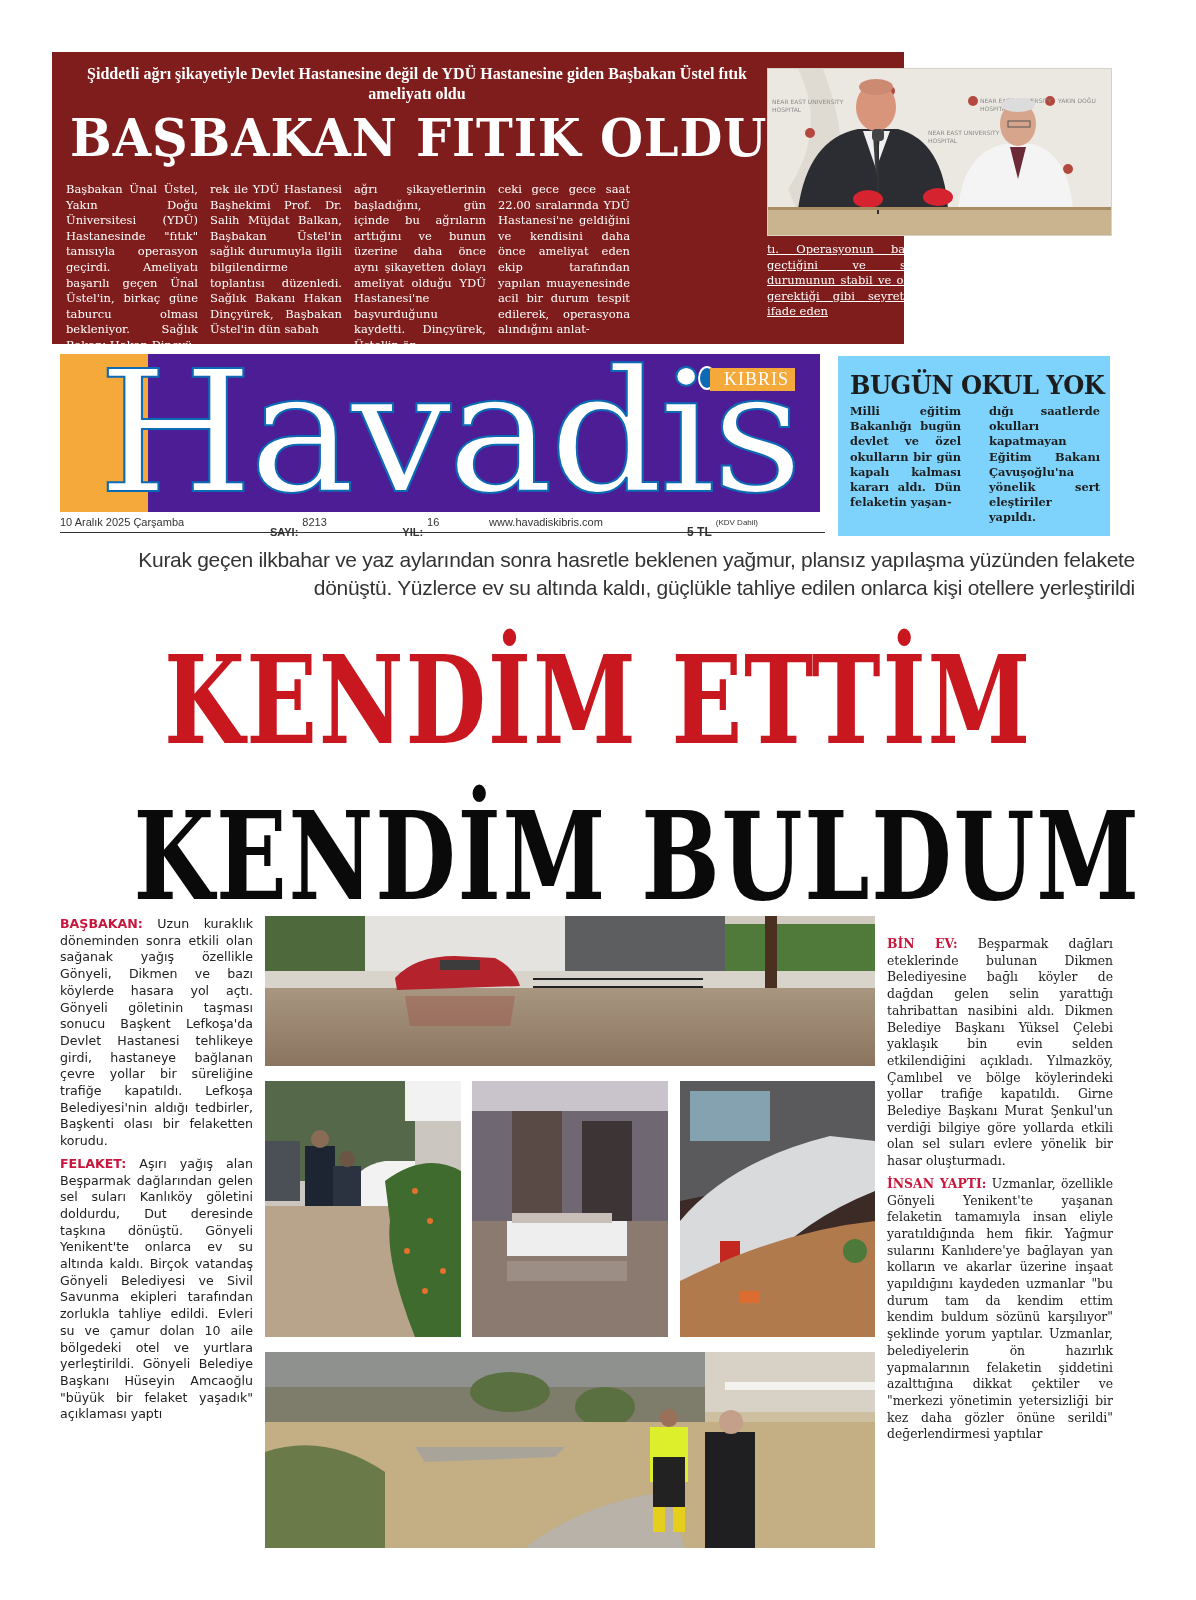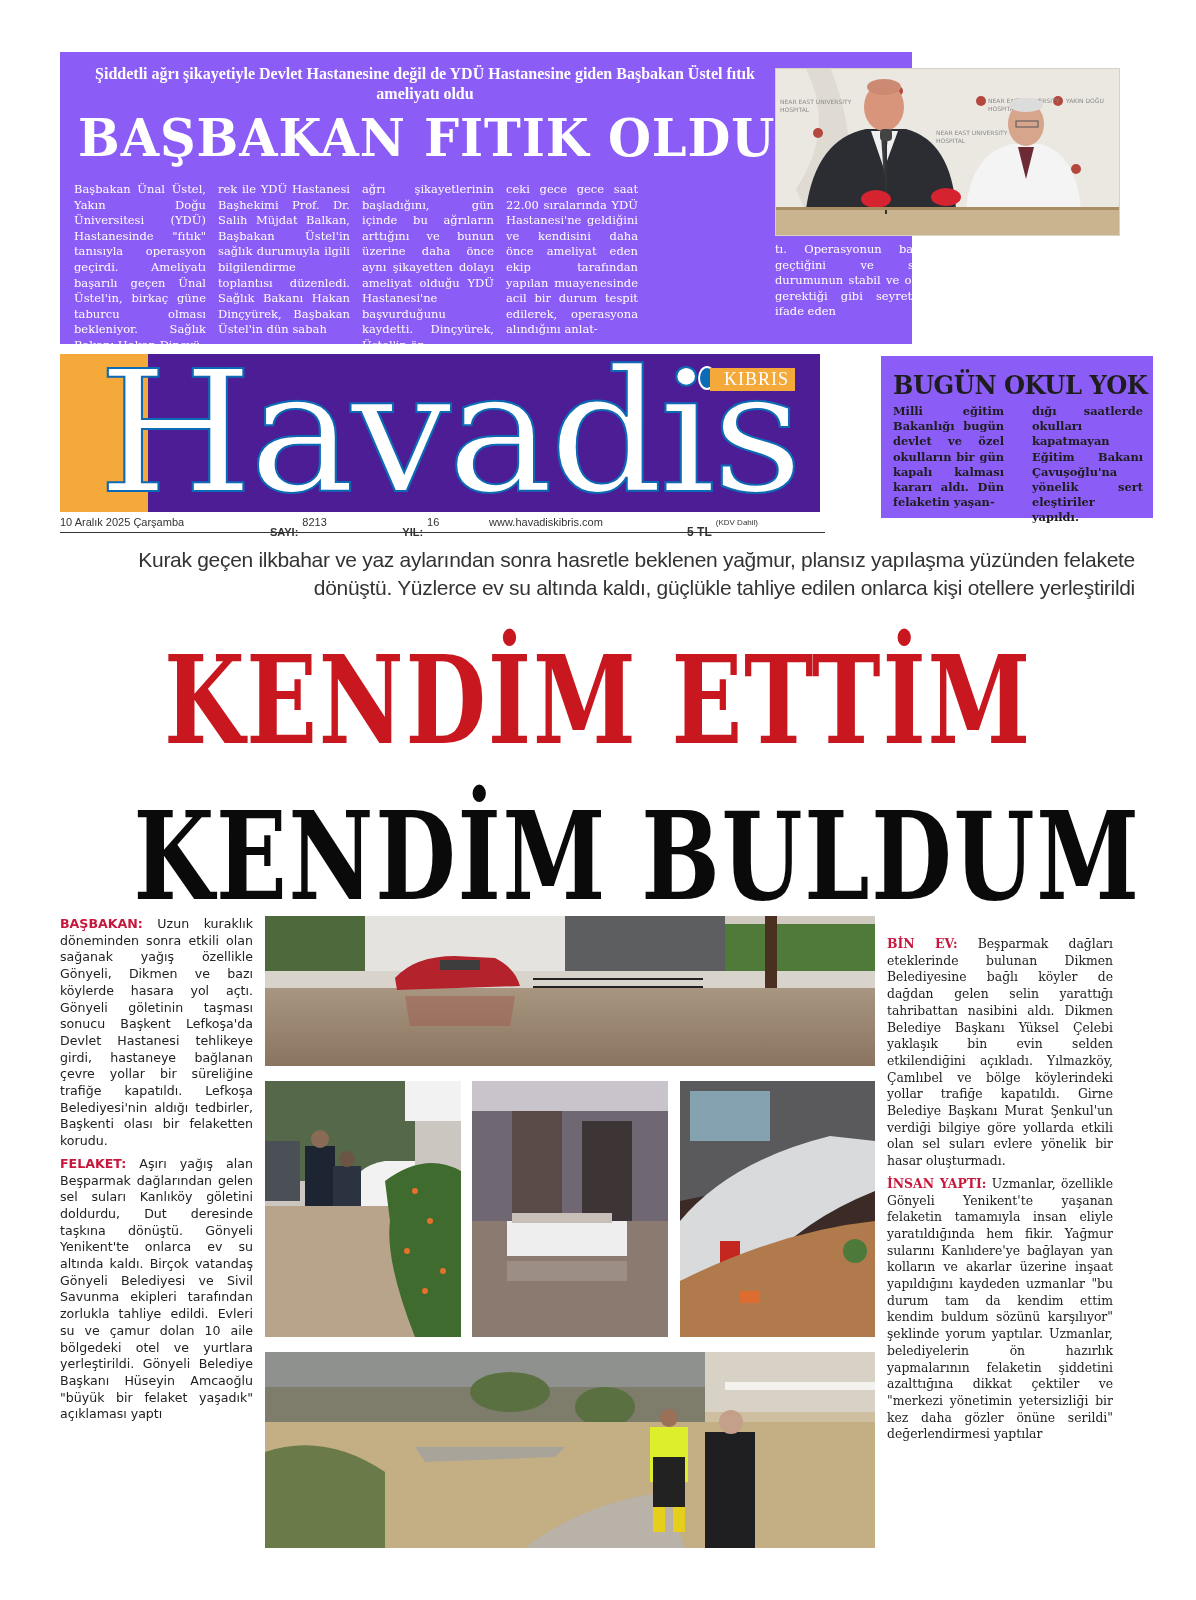--- a/index.html
+++ b/index.html
@@ -1,47 +1,47 @@
 <!DOCTYPE html>
 <html><head>
 <meta charset="utf-8">
 <style>
   * { box-sizing: border-box; margin: 0; padding: 0; }
   html, body { width: 1196px; height: 1600px; background: #ffffff; overflow: hidden; }
   body { position: relative; font-family: "DejaVu Serif", serif; color: #222; }
 
   
-  .top-box { position: absolute; left: 60px; top: 52px; width: 852px; height: 292px; background: #8b5cf6; }
+  .top-box { position: absolute; left: 52px; top: 52px; width: 852px; height: 292px; background: #7f1d1d; }
   .top-kicker { position: absolute; left: 20px; top: 12px; width: 690px; text-align: center; color: #fff;
     font-family: "Liberation Serif", serif; font-size: 16px; line-height: 20px; font-weight: bold; }
   .top-headline { position: absolute; left: 18px; top: 54px; width: 700px; color: #fff;
     font-family: "DejaVu Serif", serif; font-weight: bold; font-size: 52px; letter-spacing: 1px; line-height: 64px;
     transform: scaleX(0.95); transform-origin: left; white-space: nowrap; }
   .top-cols { position: absolute; left: 14px; top: 130px; width: 700px; height: 155px; display: flex; gap: 12px; }
   .top-col { width: 132px; color: #fff; font-size: 11.5px; line-height: 15.6px; text-align: justify; font-family: "DejaVu Serif", serif; }
   .top-photo { position: absolute; left: 715px; top: 16px; width: 345px; height: 168px; background: #e9e6e0; overflow: hidden; border: 1px solid #d8d2c5; }
   .top-cols-right { position: absolute; left: 715px; top: 190px; width: 345px; display: flex; gap: 10px; }
-  .top-cols-right .top-col { width: 168px; }
+  .top-cols-right .top-col { width: 168px; text-decoration: underline; }
 
   
   .masthead { position: absolute; left: 60px; top: 354px; width: 760px; height: 158px; background: #4c1d95; overflow: hidden; }
   .masthead .orange { position: absolute; left: 0; top: 0; width: 88px; height: 100%; background: #f6a93b; }
   .logo-text { position: absolute; left: 38px; top: -16px; font-family: "DejaVu Serif", serif; font-size: 168px; line-height: 190px;
     color: #fff; -webkit-text-stroke: 2px #0d6ab5; letter-spacing: -4px; transform: scaleX(1.06); transform-origin: left; white-space: nowrap; }
   .kibris { position: absolute; left: 650px; top: 14px; background: #f6a93b; color: #fff; font-family: "Liberation Serif", serif;
     font-size: 18px; padding: 1px 6px 1px 14px; letter-spacing: 1px; text-align: center; }
   .kibris-ring { position: absolute; left: 638px; top: 12px; width: 18px; height: 24px; border: 2px solid #fff; border-radius: 50%; background: #0d6ab5; }
   .dateline { position: absolute; left: 60px; top: 514px; width: 765px; height: 16px; display: flex; font-family: "Liberation Sans", sans-serif;
     font-size: 11px; color: #333; align-items: center; }
   .dateline span { display: inline-block; }
   .dateline .b { font-weight: bold; margin-top: 20px; }
   .dateline-rule { position: absolute; left: 60px; top: 532px; width: 765px; height: 1px; background: #333; }
 
   
-  .yellow-box { position: absolute; left: 838px; top: 356px; width: 272px; height: 162px; background: #8b5cf6; margin-left: 43px; }
+  .yellow-box { position: absolute; left: 838px; top: 356px; width: 272px; height: 180px; background: #7dd3fc; }
   .yellow-title { position: absolute; left: 12px; top: 14px; font-family: "DejaVu Serif", serif; font-weight: bold; font-size: 26px;
     color: #1d1d1d; white-space: nowrap; letter-spacing: -0.5px; transform: scaleX(0.93); transform-origin: left; }
   .yellow-cols { position: absolute; left: 12px; top: 48px; width: 250px; display: flex; gap: 28px; }
   .yellow-col { width: 119px; font-size: 11.4px; line-height: 15.2px; text-align: justify; color: #1d1d1d; font-weight: bold; }
 
   
   .deck { position: absolute; left: 60px; top: 546px; width: 1075px; text-align: right; font-family: "Liberation Sans", sans-serif;
     font-size: 21px; line-height: 28px; color: #333; letter-spacing: -0.3px; }
 
   

